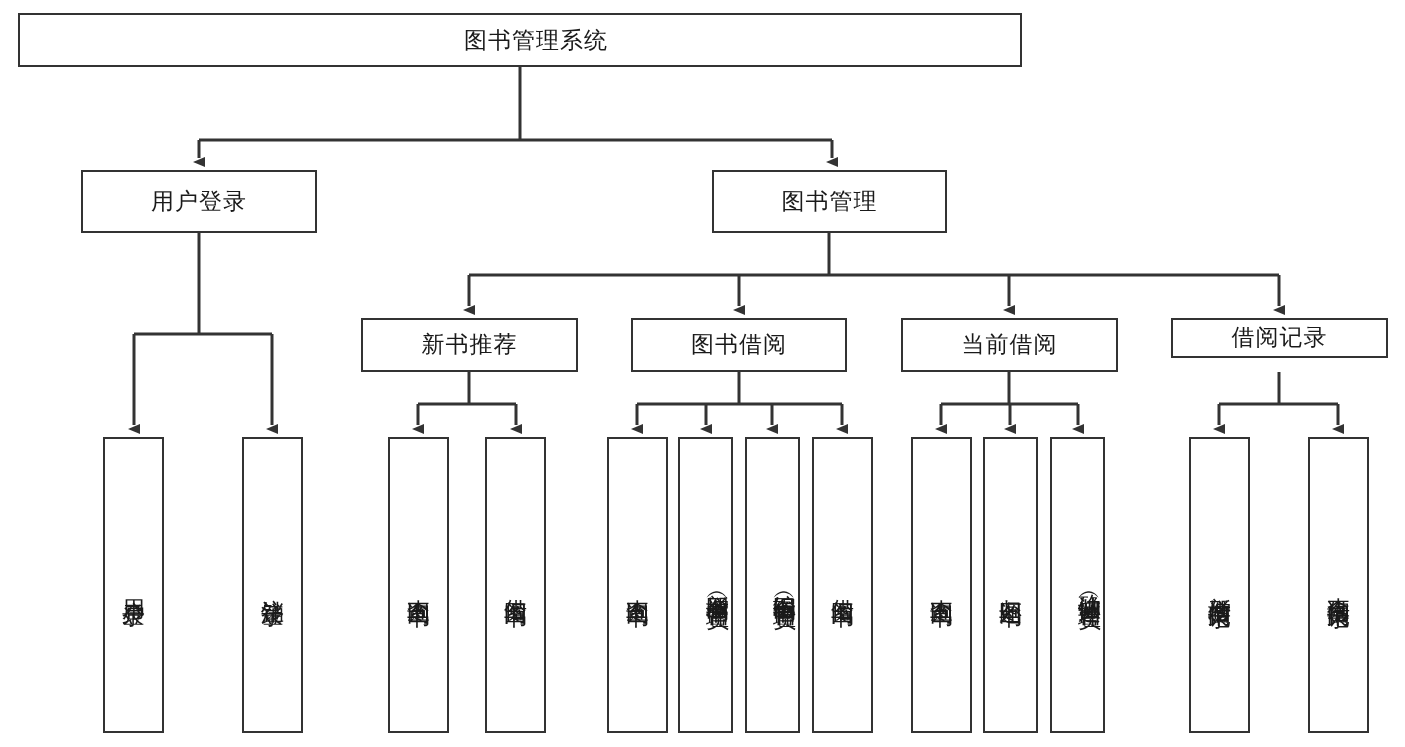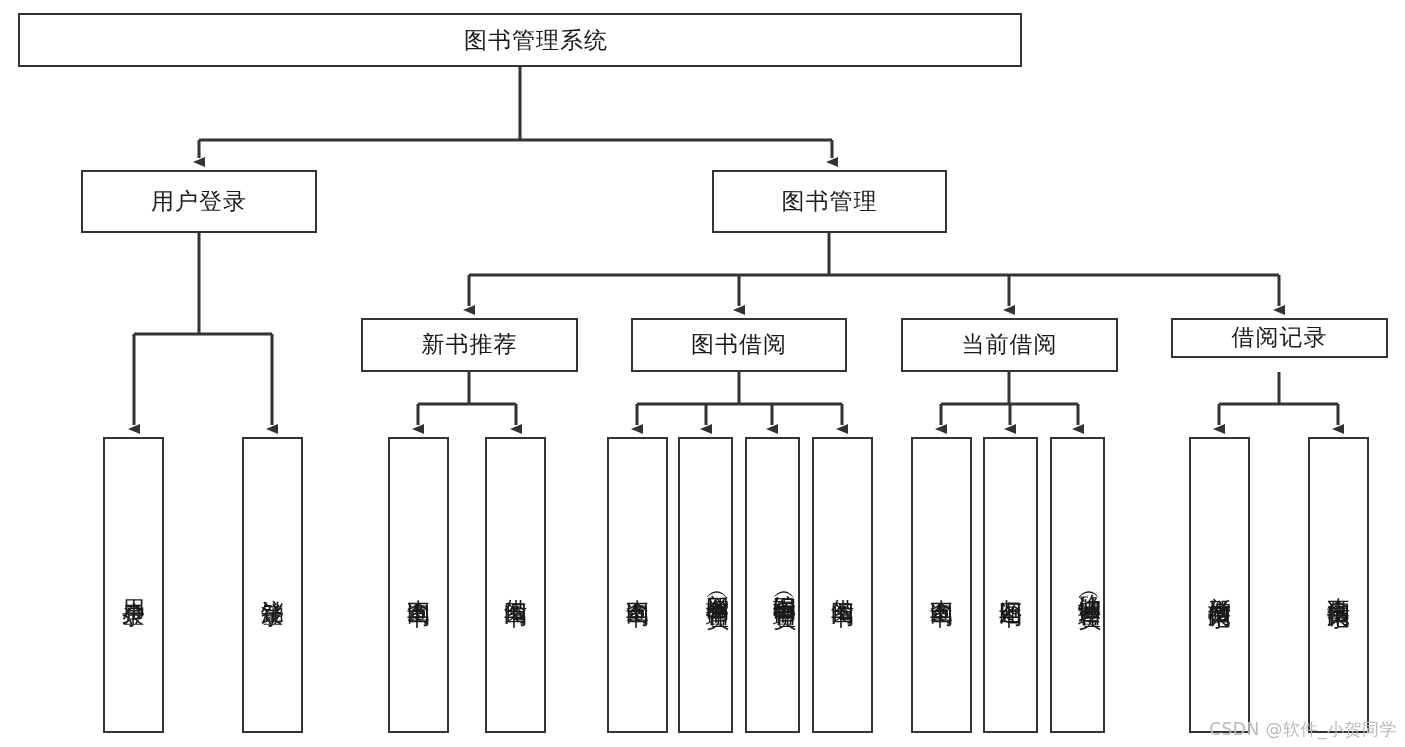--- a/index.html
+++ b/index.html
@@ -198,15 +198,14 @@
   </div>
 
   <div class="node node-v center-v" style="left:1189px; top:437px; width:61px; height:296px;">
     <span>新增借阅记录</span>
   </div>
 
   <div class="node node-v center-v" style="left:1308px; top:437px; width:61px; height:296px;">
     <span>查询借阅记录</span>
   </div>
 
-  <div class="watermark">CSDN @软件_小贺同学</div>
 
 </div>
 
 </body></html>

